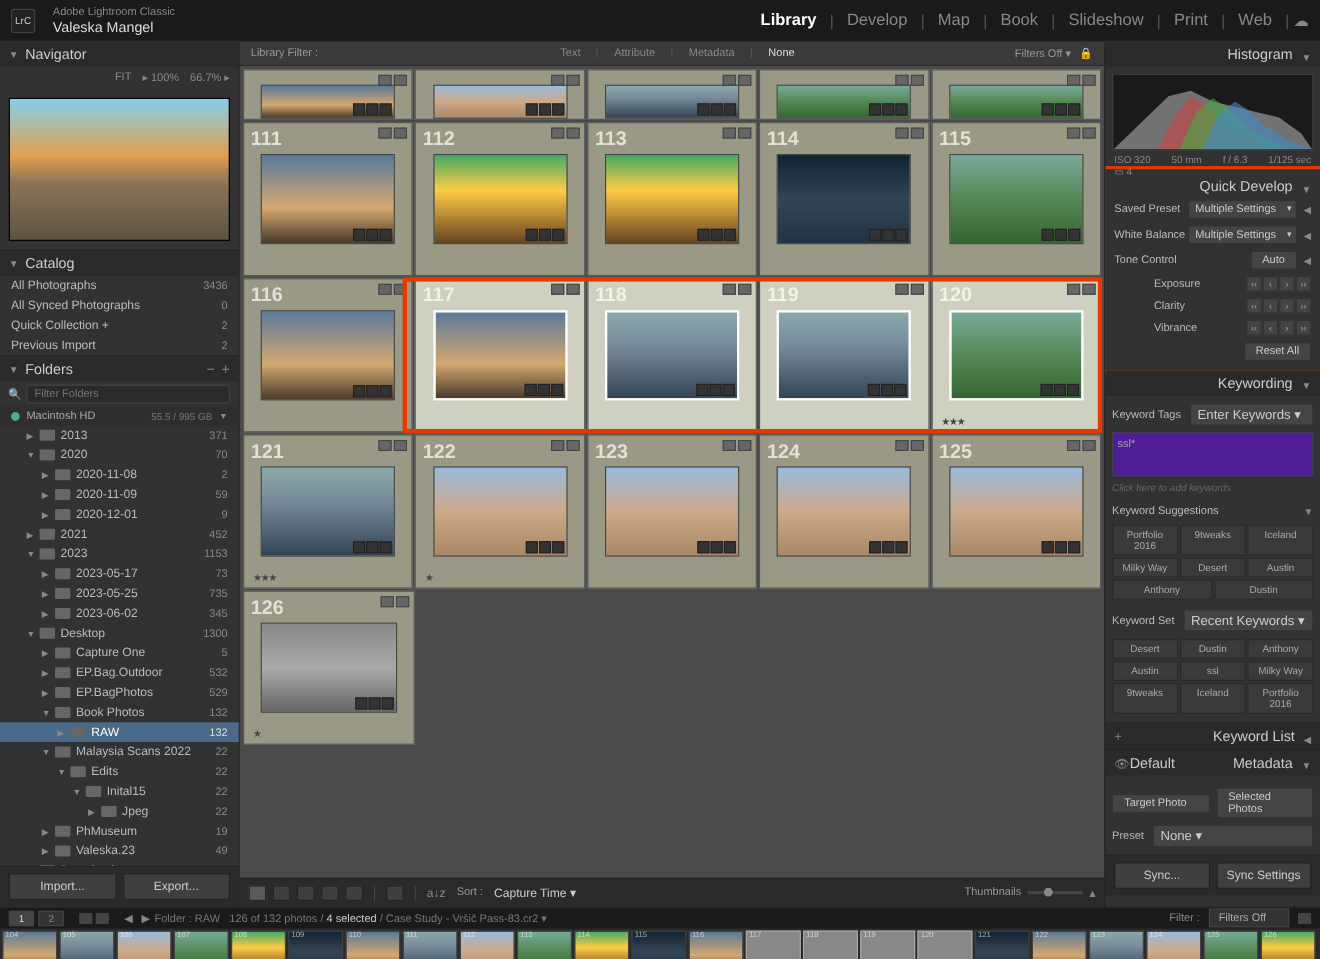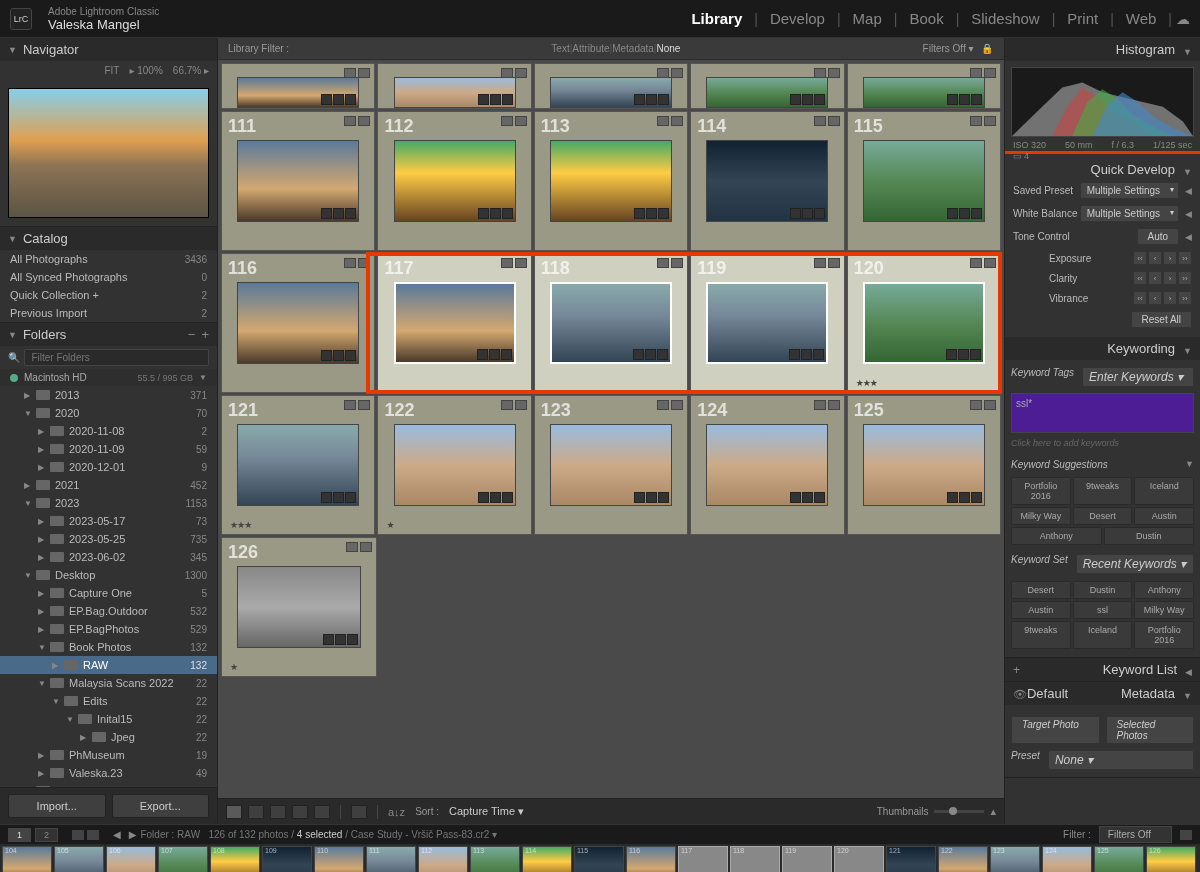--- a/index.html
+++ b/index.html
@@ -53,21 +53,21 @@
 .volume-bar { padding: 3px 10px; background: #2e2e2e; display: flex; align-items: center; font-size: 10px; }
 .volume-bar .vicon { width: 8px; height: 8px; background: #5a8; border-radius: 50%; margin-right: 6px; }
 .volume-bar .vname { flex: 1; color: #aaa; }
 .volume-bar .vsize { color: #777; font-size: 9px; }
 
 .btn-row { display: flex; gap: 6px; padding: 6px 8px; background: #2a2a2a; }
 .btn { flex: 1; background: #3f3f3f; border: 1px solid #222; padding: 5px; text-align: center; color: #ccc; font-size: 11px; cursor: pointer; border-radius: 2px; }
 
 .filter-bar { height: 22px; background: #3a3a3a; display: flex; align-items: center; padding: 0 10px; font-size: 10px; color: #999; border-bottom: 1px solid #2a2a2a; }
 .filter-bar .fb-label { margin-right: 20px; }
-.filter-bar .fb-tabs { display: flex; gap: 0; margin-left: auto; }
+.filter-bar .fb-tabs { display: flex; gap: 14px; margin-left: auto; }
 .filter-bar .fb-tab { cursor: pointer; color: #888; }
 .filter-bar .fb-tab.active { color: #ddd; }
 .filter-bar .fb-right { margin-left: auto; display: flex; gap: 8px; align-items: center; }
 
 .grid-area { flex: 1; overflow: auto; background: #4a4a4a; padding: 2px; }
 .grid-row { display: flex; }
 .cell { flex: 1; min-width: 145px; height: 140px; background: #999985; margin: 1px; position: relative; border: 1px solid #555; display: flex; align-items: center; justify-content: center; }
 .cell.sel { background: #d0d0c0; }
 .cell-num { position: absolute; top: 4px; left: 6px; font-size: 18px; font-weight: 600; color: rgba(255,255,255,0.7); }
 .cell-icons { position: absolute; top: 4px; right: 4px; display: flex; gap: 2px; }
@@ -98,21 +98,21 @@
 .qd-row .qlabel { flex: 1; color: #bbb; }
 .qd-select { background: #444; border: 1px solid #333; color: #ccc; padding: 2px 18px 2px 6px; font-size: 10px; border-radius: 2px; min-width: 90px; text-align: center; position: relative; }
 .qd-select::after { content: '▾'; position: absolute; right: 4px; font-size: 8px; }
 .qd-caret { margin-left: 6px; font-size: 9px; color: #888; cursor: pointer; }
 .qd-btn { background: #444; border: 1px solid #333; color: #ccc; padding: 2px 10px; font-size: 10px; border-radius: 2px; cursor: pointer; }
 .qd-steppers { display: flex; gap: 1px; }
 .qd-step { width: 14px; height: 14px; background: #444; border: 1px solid #333; cursor: pointer; display: flex; align-items: center; justify-content: center; font-size: 8px; color: #aaa; }
 .qd-sub { padding-left: 40px; }
 
 .kw-section { padding: 4px 6px; }
-.kw-row { display: flex; padding: 3px 0; font-size: 10px; font-style: italic; }
+.kw-row { display: flex; align-items: center; padding: 3px 0; font-size: 10px; }
 .kw-row .klabel { color: #bbb; margin-right: 8px; }
 .kw-select { flex: 1; background: #444; border: 1px solid #333; color: #ccc; padding: 2px 6px; font-size: 12px; border-radius: 2px; }
 .kw-box { background: #4c1d95; border: 1px solid #444; min-height: 40px; padding: 4px; font-size: 10px; color: #aaa; margin: 3px 0; }
 .kw-footer { font-size: 9px; color: #666; font-style: italic; padding: 2px 0; }
 .kw-tags { display: flex; flex-wrap: wrap; gap: 2px; margin: 4px 0; }
 .kw-tag { background: #3a3a3a; border: 1px solid #2a2a2a; padding: 3px 8px; font-size: 9px; color: #aaa; cursor: pointer; border-radius: 1px; flex: 1; min-width: 50px; text-align: center; }
 
 .status-bar { height: 20px; background: #1a1a1a; display: flex; align-items: center; padding: 0 8px; font-size: 10px; color: #888; border-top: 1px solid #333; }
 .sb-btn { background: #333; border: 1px solid #444; padding: 1px 8px; margin-right: 4px; font-size: 9px; cursor: pointer; }
 .sb-btn.active { background: #444; color: #ddd; }
@@ -868,20 +868,24 @@
           <span class="qd-btn" style="flex:1;">Target Photo</span>
           <span class="qd-btn" style="flex:1;">Selected Photos</span>
         </div>
         <div class="kw-row">
           <span class="klabel">Preset</span>
           <span class="kw-select"><span>None</span> ▾</span>
         </div>
       </div>
     </div>
 
+    <div class="btn-row">
+      <div class="btn">Sync...</div>
+      <div class="btn">Sync Settings</div>
+    </div>
   </div>
 </div>
 
 <div class="status-bar">
   <span class="sb-btn active">1</span>
   <span class="sb-btn">2</span>
   <div class="sb-icons">
     <div class="sb-icon"></div>
     <div class="sb-icon"></div>
   </div>

